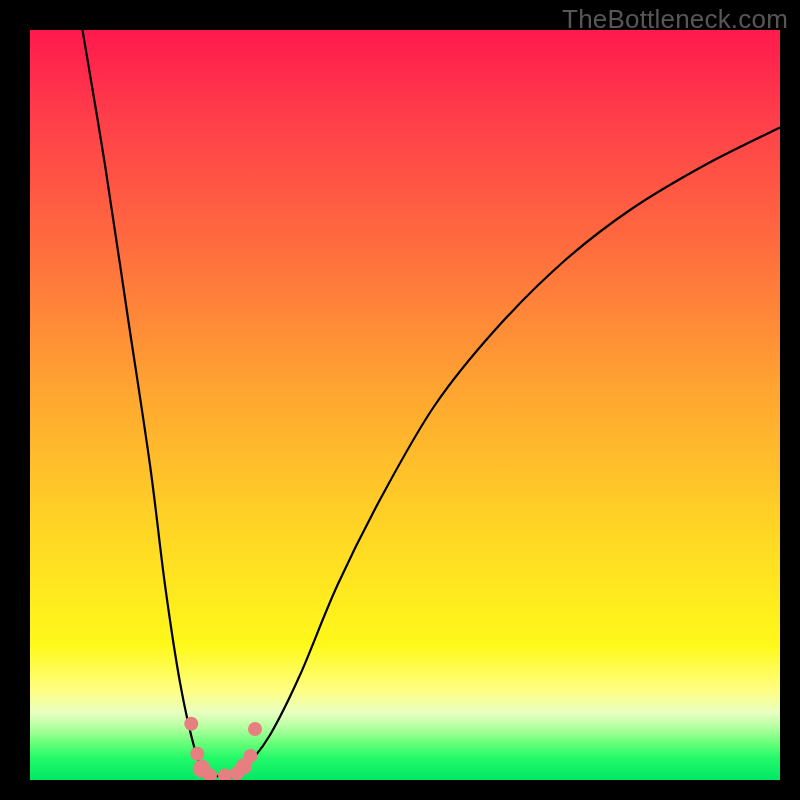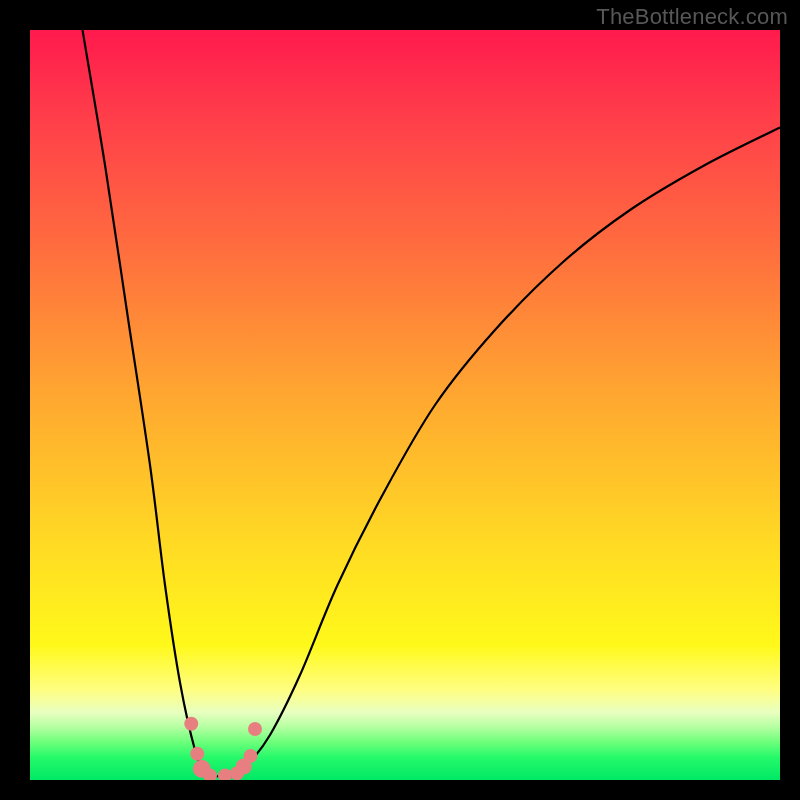--- a/index.html
+++ b/index.html
@@ -42,21 +42,21 @@
     position: absolute;
     left: 0; top: 0;
     width: 750px;
     height: 750px;
   }
   .attribution {
     position: absolute;
     top: 4px;
     right: 12px;
     color: #575757;
-    font-size: 22px;
+    font-size: 26px;
     font-weight: 400;
     letter-spacing: 0.2px;
     user-select: none;
   }
   .curve {
     fill: none;
     stroke: #000;
     stroke-width: 2.2;
   }
   .dot {

